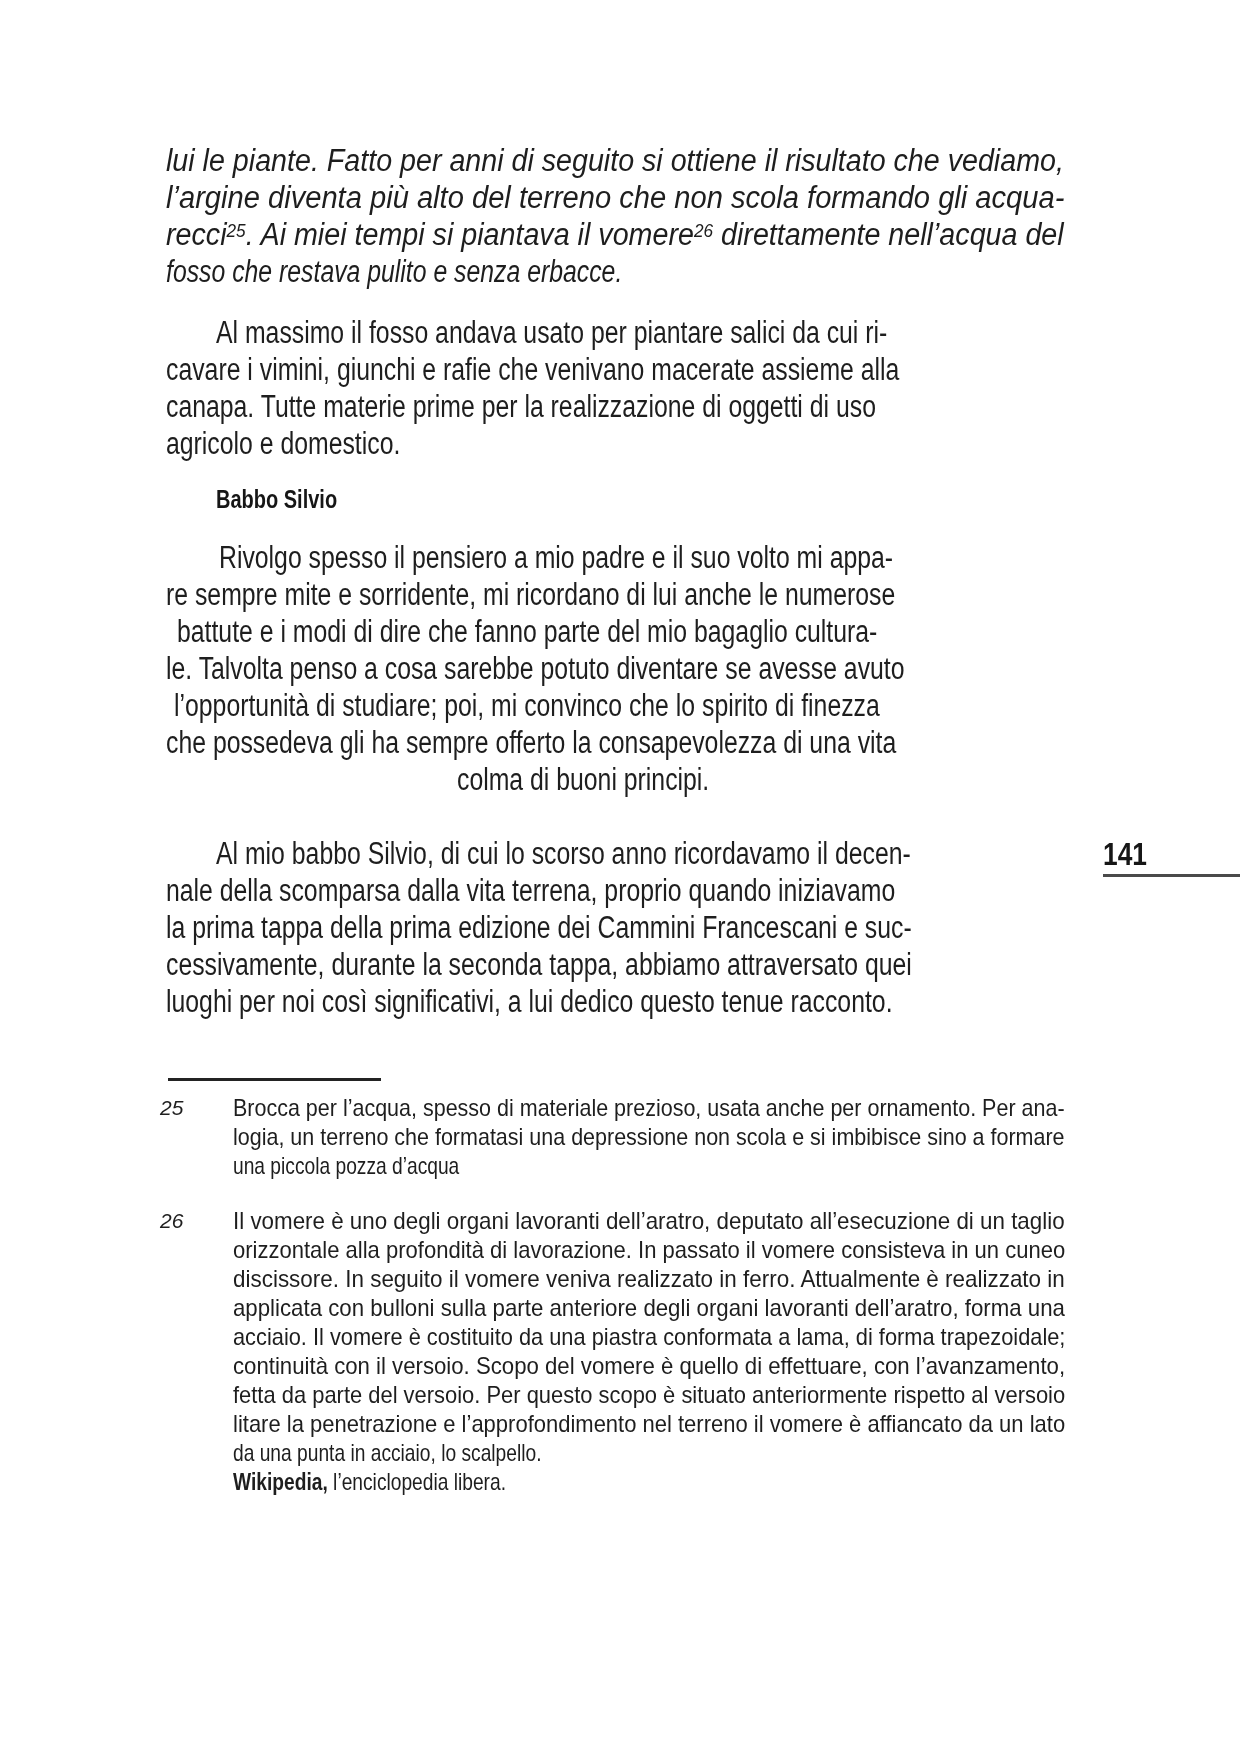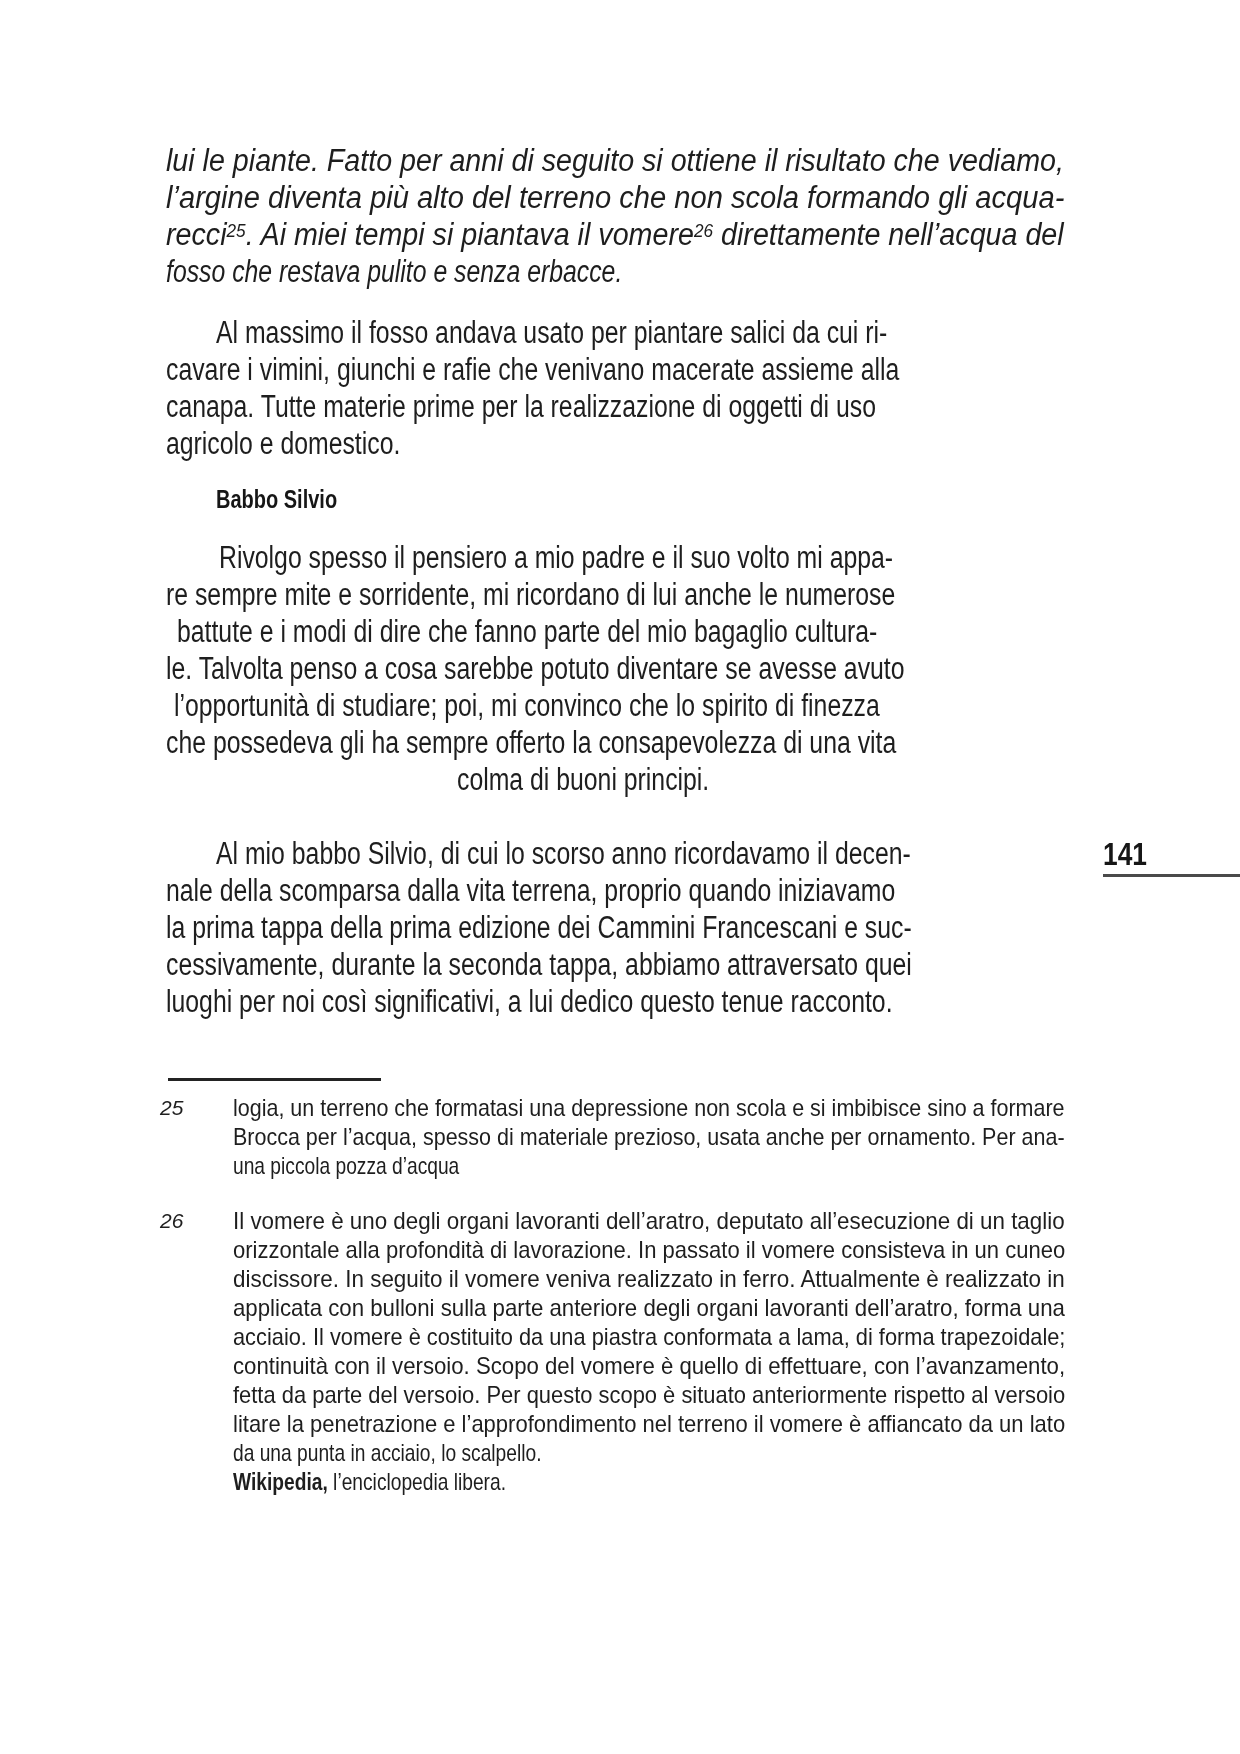--- a/index.html
+++ b/index.html
@@ -82,22 +82,22 @@
     <span class="cond85">141</span>
   </div>
   <div class="pagenum-rule"></div>
 
   <div class="footnotes">
     <div class="fn-rule"></div>
 
     <div class="footnote fn-25">
       <div class="fn-num">25</div>
       <div class="fn-lines">
+          <div class="line"><span class="ln" style="transform: scaleX(0.895587);">Brocca per l’acqua, spesso di materiale prezioso, usata anche per ornamento. Per ana-</span></div>
           <div class="line"><span class="ln" style="transform: scaleX(0.895587);">logia, un terreno che formatasi una depressione non scola e si imbibisce sino a formare</span></div>
-          <div class="line"><span class="ln" style="transform: scaleX(0.895587);">Brocca per l’acqua, spesso di materiale prezioso, usata anche per ornamento. Per ana-</span></div>
           <div class="line last"><span class="ln" style="transform: scaleX(0.8);">una piccola pozza d’acqua</span></div>
         </div>
     </div>
 
     <div class="footnote fn-26">
       <div class="fn-num">26</div>
       <div class="fn-lines">
           <div class="line"><span class="ln" style="transform: scaleX(0.931691);">Il vomere è uno degli organi lavoranti dell’aratro, deputato all’esecuzione di un taglio</span></div>
           <div class="line"><span class="ln" style="transform: scaleX(0.91731);">orizzontale alla profondità di lavorazione. In passato il vomere consisteva in un cuneo</span></div>
           <div class="line"><span class="ln" style="transform: scaleX(0.934831);">discissore. In seguito il vomere veniva realizzato in ferro. Attualmente è realizzato in</span></div>

